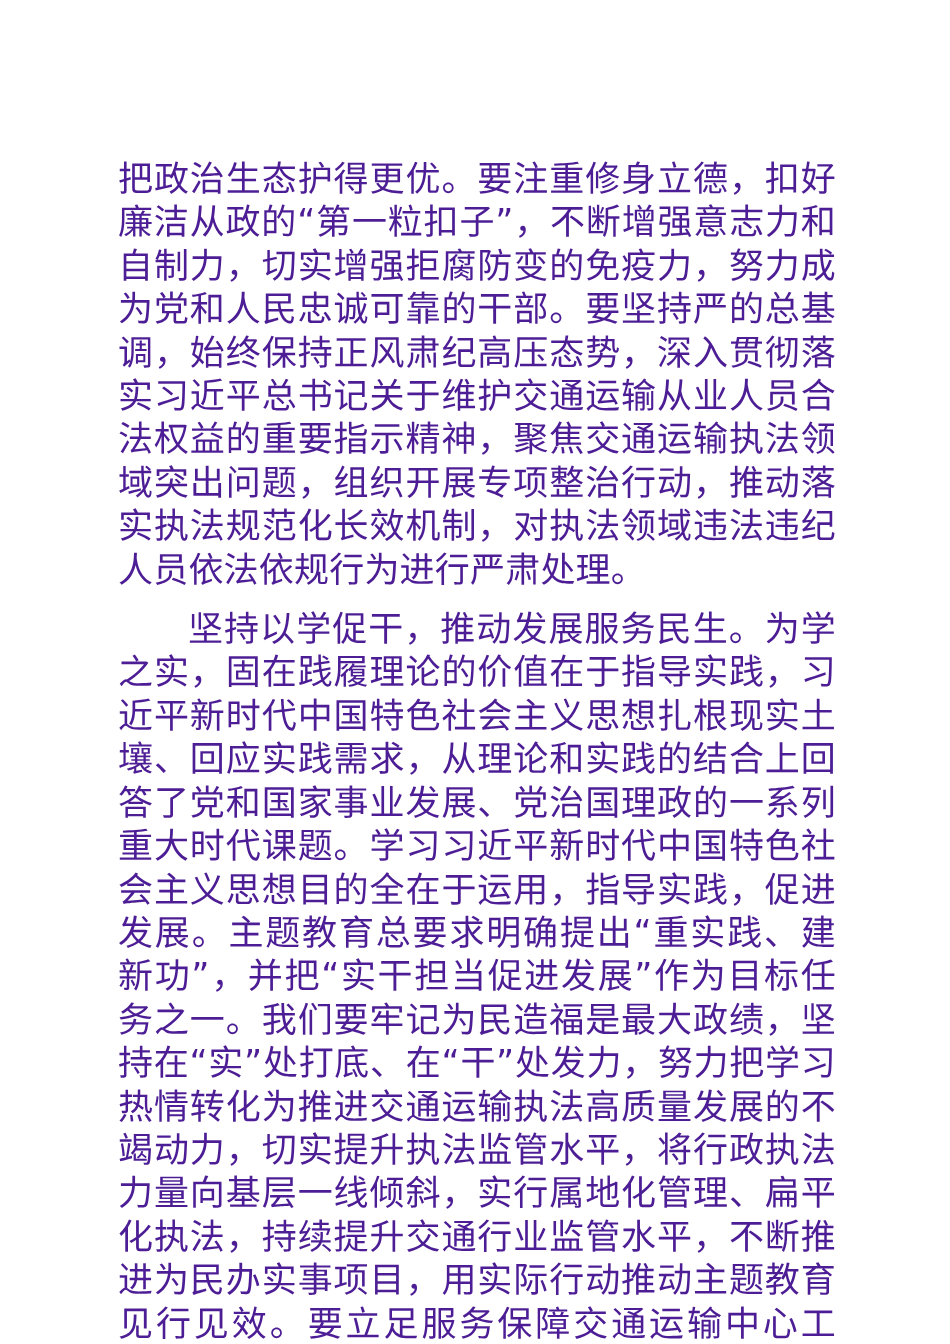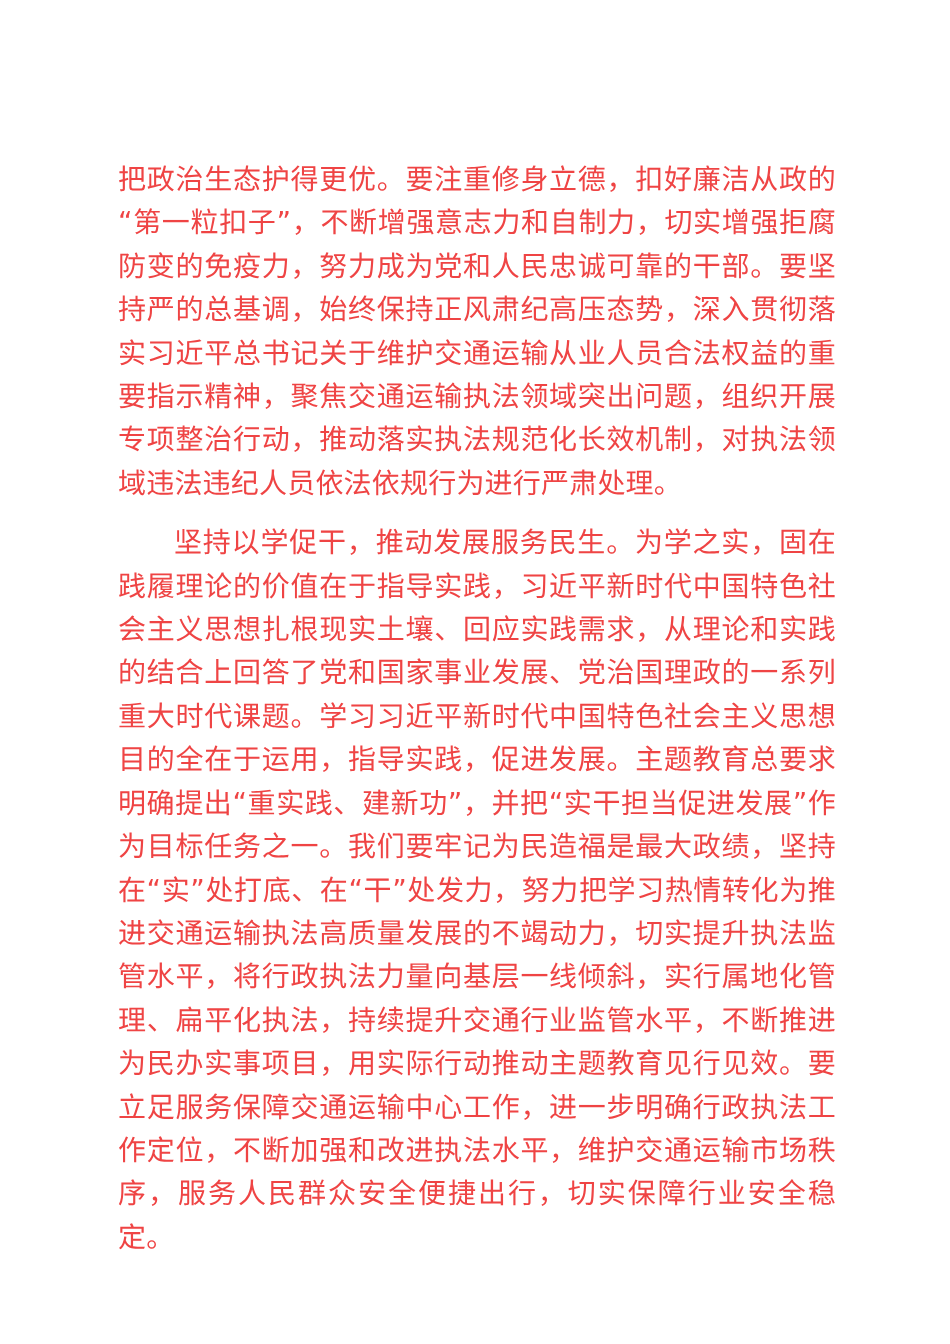--- a/index.html
+++ b/index.html
@@ -25,24 +25,24 @@
     box-sizing: border-box;
   }
   .content {
     position: absolute;
     left: 118px;
     top: 158px;
     width: 718px;
   }
   .para {
     margin: 0;
-    font-size: 28px;
+    font-size: 35px;
     line-height: 43.4px;
     letter-spacing: 0.2px;
-    color: #ef4444;
+    color: #4c1d95;
     text-align: justify;
     text-justify: inter-ideograph;
     font-weight: 500;
     font-family: "DejaVu Sans", "Liberation Sans", sans-serif;
   }
   .para + .para {
     margin-top: 16px;
   }
   .indent {
     text-indent: 2em;

